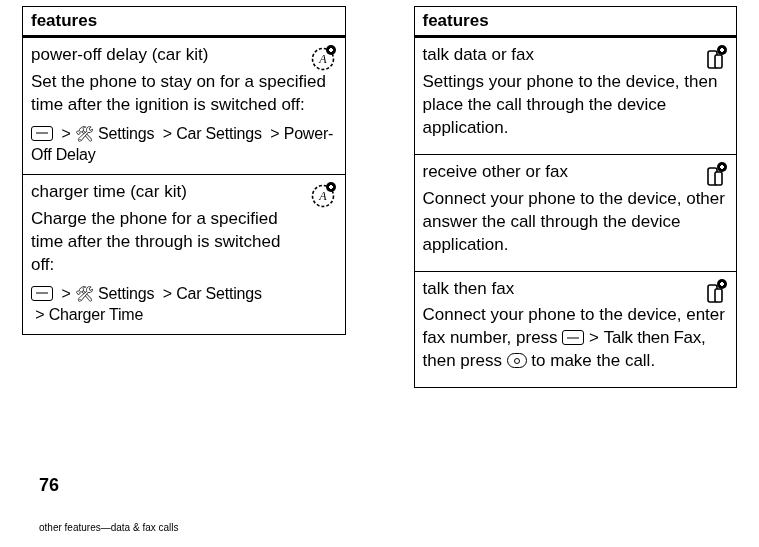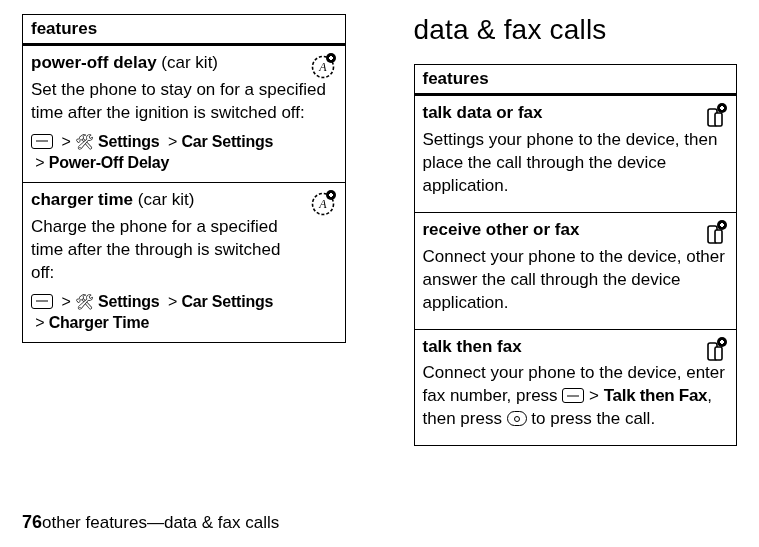--- a/index.html
+++ b/index.html
@@ -9,21 +9,20 @@
     height: 547px;
     background: #fff;
     color: #000;
     position: relative;
     padding: 0 22px;
   }
   .cols {
     display: flex;
     gap: 68px;
     padding-top: 6px;
-    margin-top: 8px;
   }
   .col { flex: 1 1 0; }
   .right-col { padding-top: 0; }
   .section-title {
     font-size: 28px;
     font-weight: 400;
     letter-spacing: 0.2px;
     margin-bottom: 18px;
   }
   table.feat {
@@ -45,44 +44,46 @@
     line-height: 1.35;
     vertical-align: top;
     position: relative;
   }
   table.feat td .title-line {
     margin-bottom: 4px;
     padding-right: 36px;
   }
   table.feat td .body-line { margin-bottom: 6px; padding-right: 36px; }
   table.feat td .body-line.no-pad { padding-right: 0; }
-  .b { font-weight: bold; text-align: right; }
+  .b { font-weight: normal; text-align: right; }
   .cond { font-family: "Arial Narrow", Arial, sans-serif; font-stretch: condensed; letter-spacing: -0.3px; }
   .nav-line {
     font-family: "Arial Narrow", Arial, sans-serif;
     font-stretch: condensed;
     letter-spacing: -0.2px;
     font-size: 16px;
   }
   .icon-badge {
     position: absolute;
     top: 6px;
     right: 8px;
     width: 28px;
     height: 28px;
   }
   .footer {
     position: absolute;
     left: 22px;
     bottom: 14px;
     display: flex;
     align-items: baseline;
+    gap: 26px;
+    flex-direction: column;
   }
   .page-num { font-weight: bold; font-size: 18px; }
-  .footer-text { font-size: 17px; }
+  .footer-text { font-size: 10px; margin-left: 17px; }
   .key-box {
     display: inline-block;
     width: 22px; height: 15px;
     border: 1.8px solid #000;
     border-radius: 3px;
     position: relative;
     vertical-align: -2px;
   }
   .key-box::after {
     content: "";
@@ -162,21 +163,20 @@
             &nbsp;<span>&gt;</span>&nbsp;<span class="b">Car Settings</span>
             &nbsp;<span>&gt;</span>&nbsp;<span class="b">Charger Time</span>
           </div>
         </td>
           </tr>
       </tbody>
     </table>
   </div>
 
   <div class="col right-col">
-    <div class="section-title">data &amp; fax calls</div>
     <table class="feat">
       <thead>
         <tr>
             <th>features</th>
           </tr>
       </thead>
       <tbody>
         <tr>
             <td>
           <span class="icon-badge">
@@ -213,21 +213,21 @@
             <svg viewBox="0 0 28 28">
                   <rect x="8" y="7" width="9" height="17" rx="2" fill="none" stroke="#000" stroke-width="1.6"></rect>
                   <rect x="15" y="11" width="7" height="13" rx="1.5" fill="#fff" stroke="#000" stroke-width="1.6"></rect>
                   <circle cx="22" cy="6" r="5" fill="#000"></circle>
                   <rect x="20" y="5" width="4" height="2" fill="#fff"></rect>
                   <rect x="21" y="4" width="2" height="4" fill="#fff"></rect>
                 </svg>
           </span>
           <div class="title-line"><span class="b">talk then fax</span></div>
           <div class="body-line no-pad">
-            <span>Connect your phone to the device, enter fax number, press </span><span class="key-box"></span>&nbsp;<span>&gt;</span>&nbsp;<span class="b cond">Talk then Fax</span><span>, then press </span><span class="call-key"></span><span> to press the call.</span>
+            <span>Connect your phone to the device, enter fax number, press </span><span class="key-box"></span>&nbsp;<span>&gt;</span>&nbsp;<span class="b cond">Talk then Fax</span><span>, then press </span><span class="call-key"></span><span> to make the call.</span>
           </div>
         </td>
           </tr>
       </tbody>
     </table>
   </div>
 </div>
 
 <div class="footer">
   <span class="page-num">76</span>

